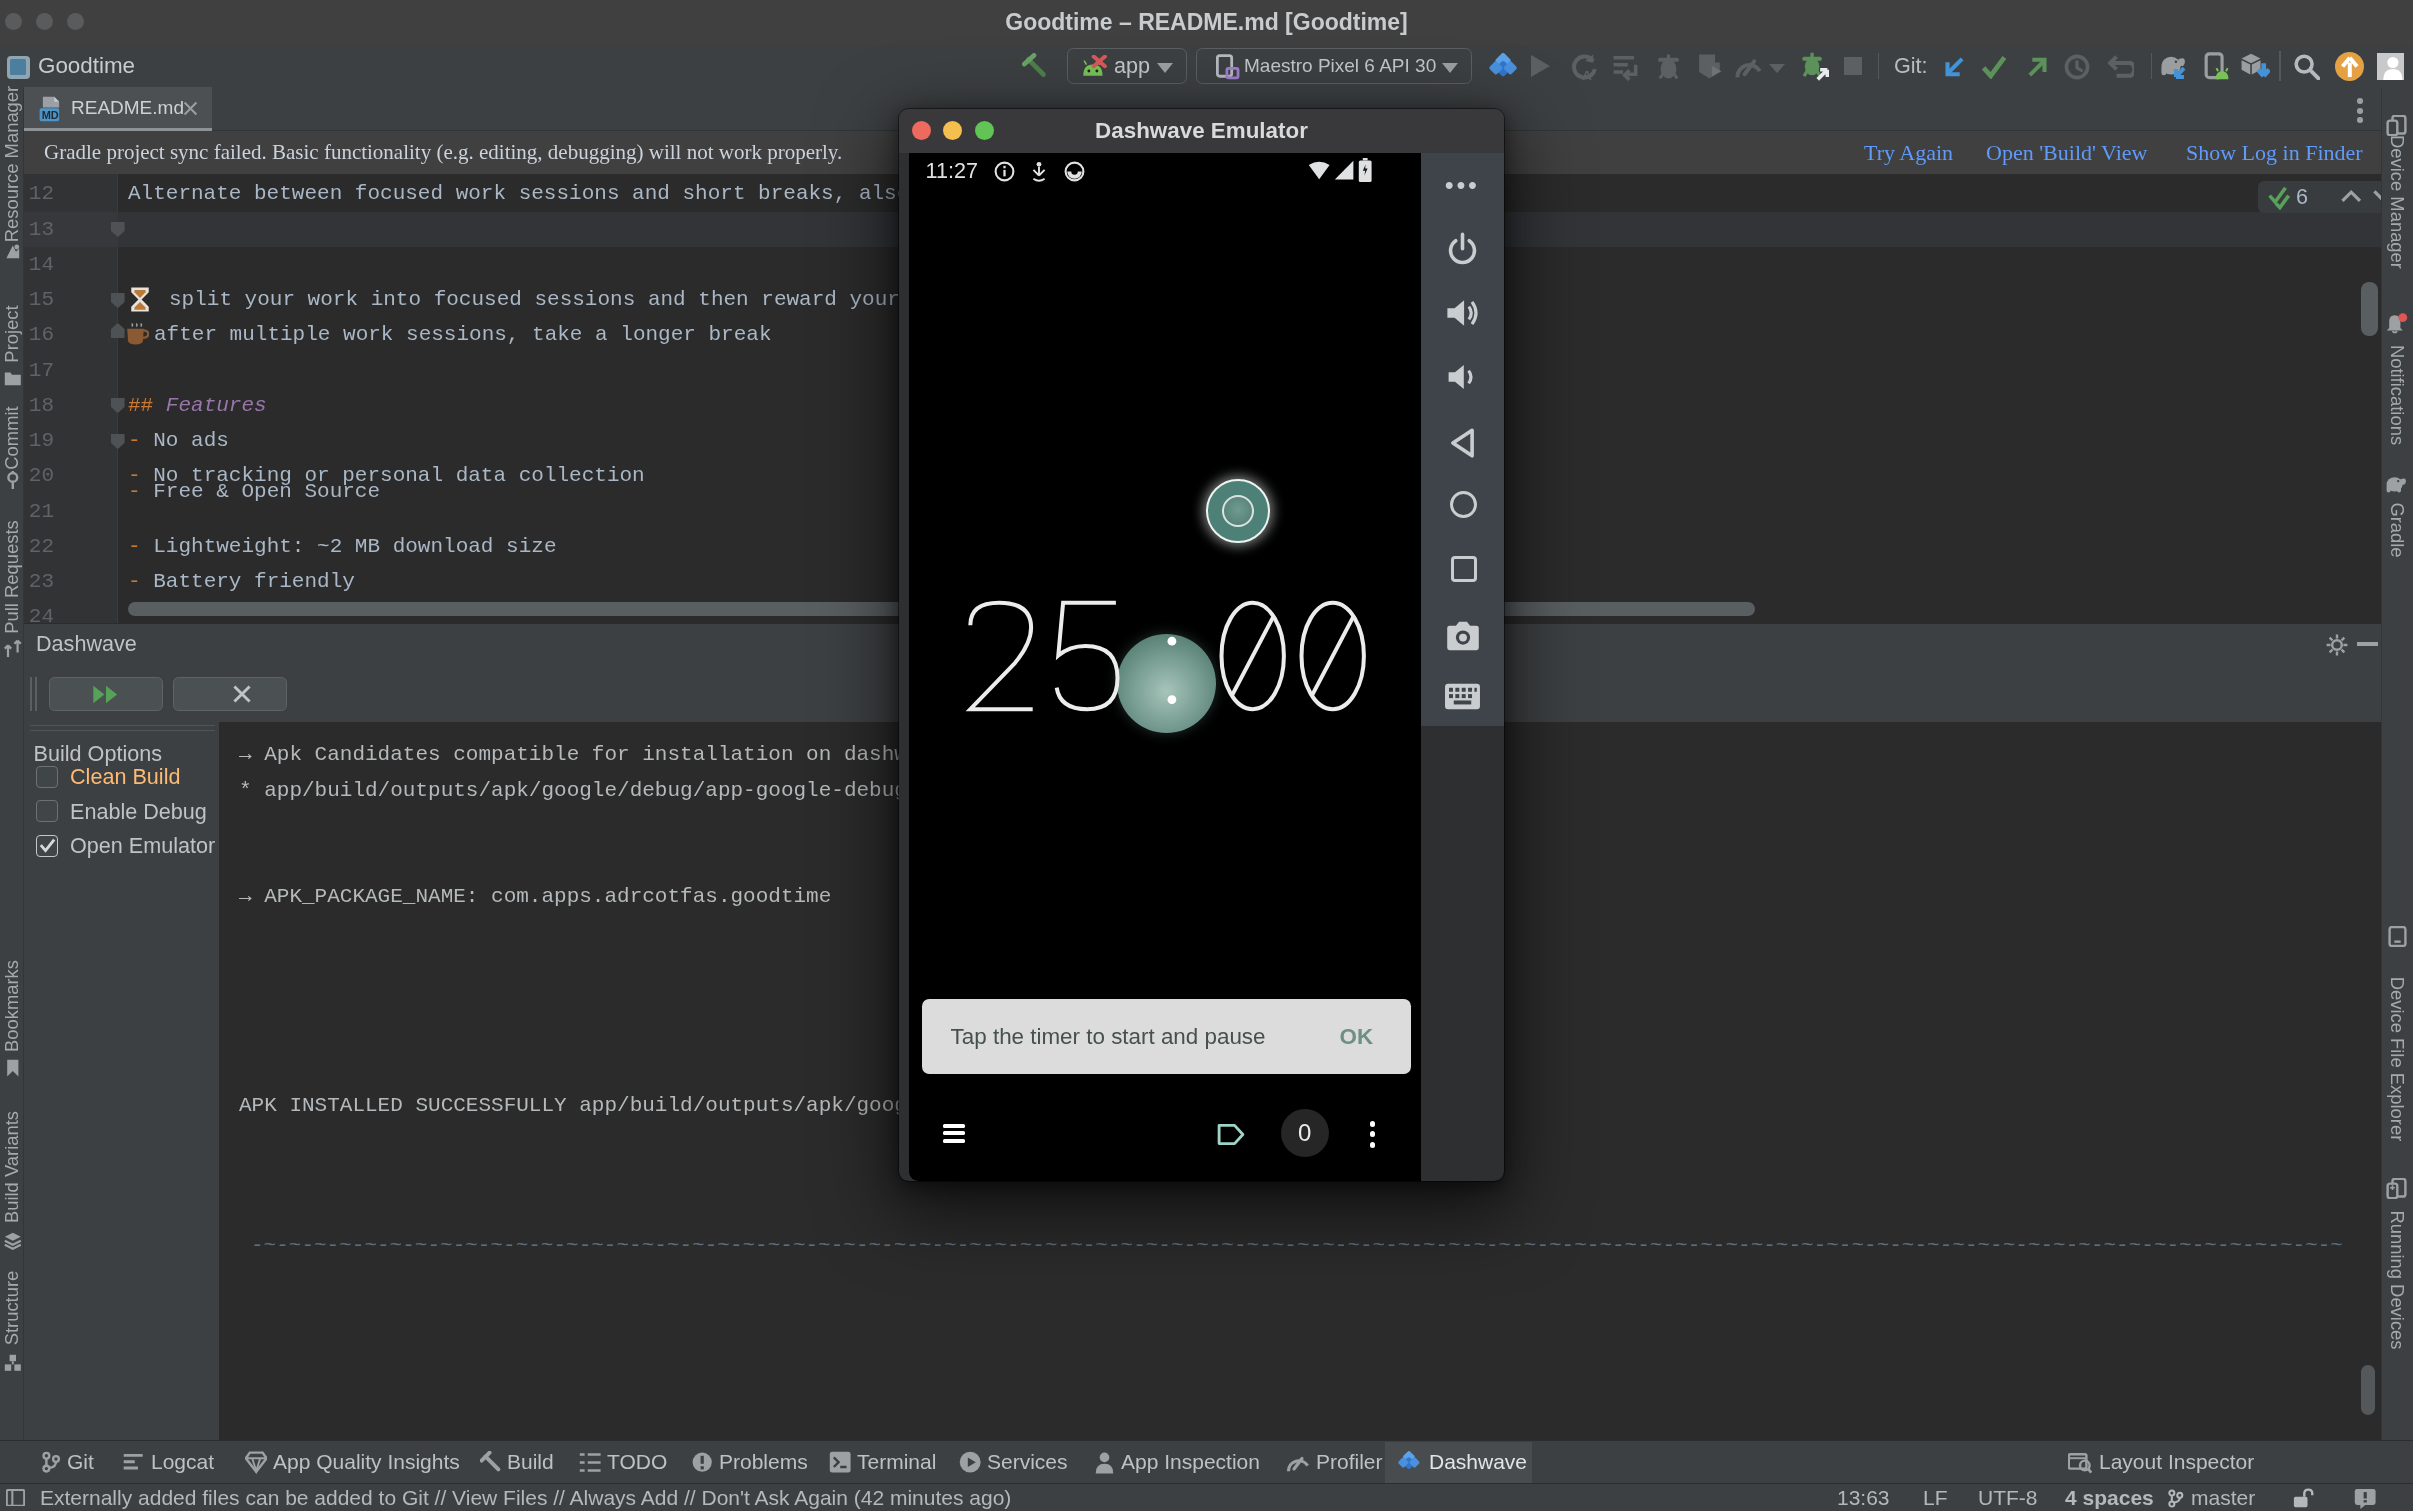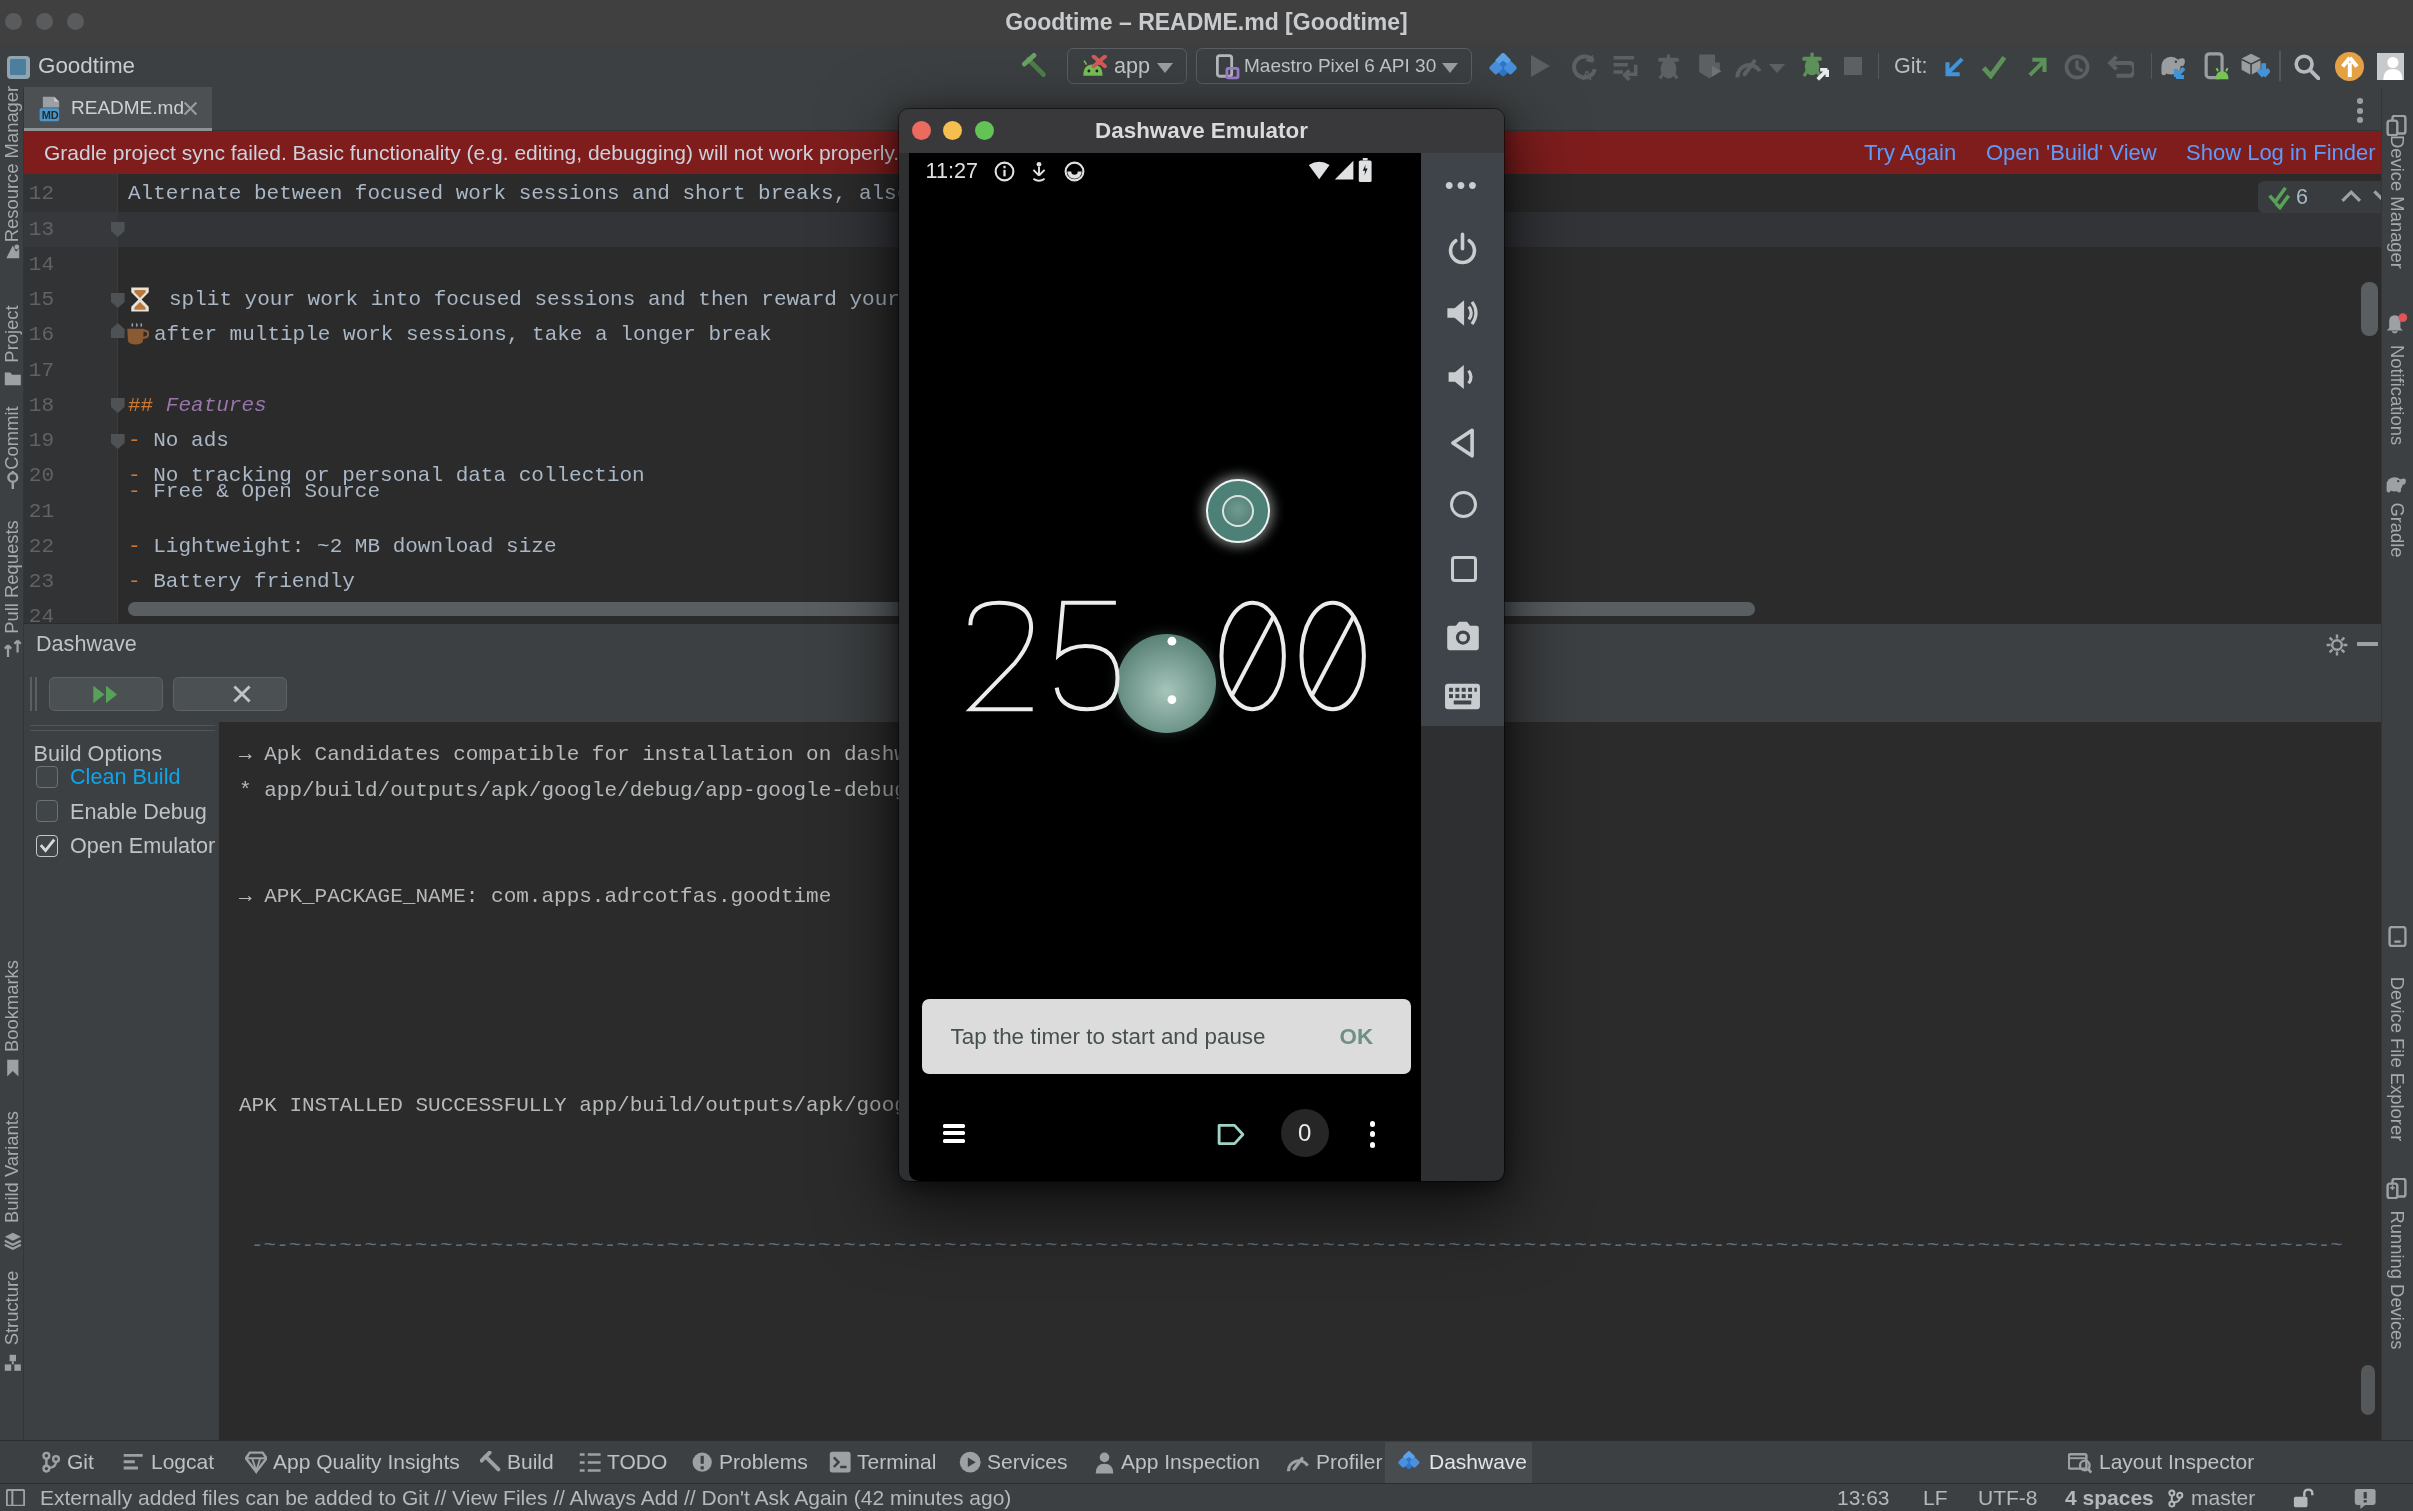--- a/index.html
+++ b/index.html
@@ -4,21 +4,21 @@
 <style>
   * { margin:0; padding:0; box-sizing:border-box; }
   html,body { width:2413px; height:1511px; background:#2b2b2b; overflow:hidden; }
   #app { position:relative; width:2413px; height:1511px; font-family:"Liberation Sans",sans-serif; color:#bcc0c3; }
   .abs { position:absolute; }
 
   
   #titlebar { left:0; top:0; width:2413px; height:45px; background:#404040; }
   #toolbar  { left:0; top:45px; width:2413px; height:42px; background:#3d4042; }
   #tabrow   { left:0; top:87px; width:2413px; height:44px; background:#3d4042; border-bottom:0.8px solid #323537; }
-  #banner   { left:24px; top:131px; width:2357px; height:43px; background:#7f1d1d; }
+  #banner   { left:24px; top:131px; width:2357px; height:43px; background:#404040;font-family:Liberation Serif, serif; }
   #editor   { left:24px; top:174px; width:2357px; height:449px; background:#2b2b2b; overflow:hidden; }
   #dashpanel{ left:24px; top:623px; width:2357px; height:817px; background:#3d4042; border-top:0.8px solid #2a2c2d; overflow:hidden; }
   #tabbar   { left:0; top:1440px; width:2413px; height:43px; background:#3d4042; border-top:0.8px solid #2b2d2e; }
   #statusbar{ left:0; top:1483px; width:2413px; height:28px; background:#3d4042; border-top:0.8px solid #2b2d2e; }
   #lstripe  { left:0; top:87px; width:24px; height:1353px; background:#3d4042; border-right:0.8px solid #333639; }
   #rstripe  { left:2381px; top:87px; width:32px; height:1353px; background:#3d4042; border-left:0.8px solid #333639; }
 
   .tl { position:absolute; width:19px; height:19px; border-radius:50%; top:11.2px; }
 
   
@@ -318,21 +318,21 @@
     <div class="btn" style="left:149px;"></div>
     <svg class="abs" style="left:208px;top:60px;" width="20" height="20" viewBox="0 0 25 25">
         <path d="M3 3 L22 22 M22 3 L3 22" stroke="#c0c4c7" stroke-width="3.6"></path>
       </svg>
 
     <div class="abs" style="left:195px;top:98px;width:2163px;height:720px;background:#2b2b2b;"></div>
 
     <div class="sep2" style="top:101px;"></div>
     <div class="abs" style="left:9.6px;top:117px;font-size:21.6px;color:#c0c3c5;">Build Options</div>
     <div class="chk" style="top:142px;"></div>
-    <div class="abs" style="left:46px;top:140px;font-size:21.6px;color:#0ea5e9;">Clean Build</div>
+    <div class="abs" style="left:46px;top:140px;font-size:21.6px;color:#fdba74;">Clean Build</div>
     <div class="chk" style="top:176px;"></div>
     <div class="abs" style="left:46px;top:175px;font-size:21.6px;color:#c0c3c5;">Enable Debug</div>
     <div class="chk" style="top:211px;border-color:#c3c7ca;"></div>
     <svg class="abs" style="left:15px;top:214px;" width="17" height="15" viewBox="0 0 21 19">
         <path d="M2 9 L8 16 L19 2" fill="none" stroke="#d7dadd" stroke-width="3.6"></path>
       </svg>
     <div class="abs" style="left:46px;top:209px;font-size:21.6px;color:#c0c3c5;">Open Emulator</div>
 
     <div class="conline" style="left:215px;top:119px;">→ Apk Candidates compatible for installation on dashwave emulator</div>
     <div class="conline" style="left:215px;top:155px;">* app/build/outputs/apk/google/debug/app-google-debug.apk</div>

